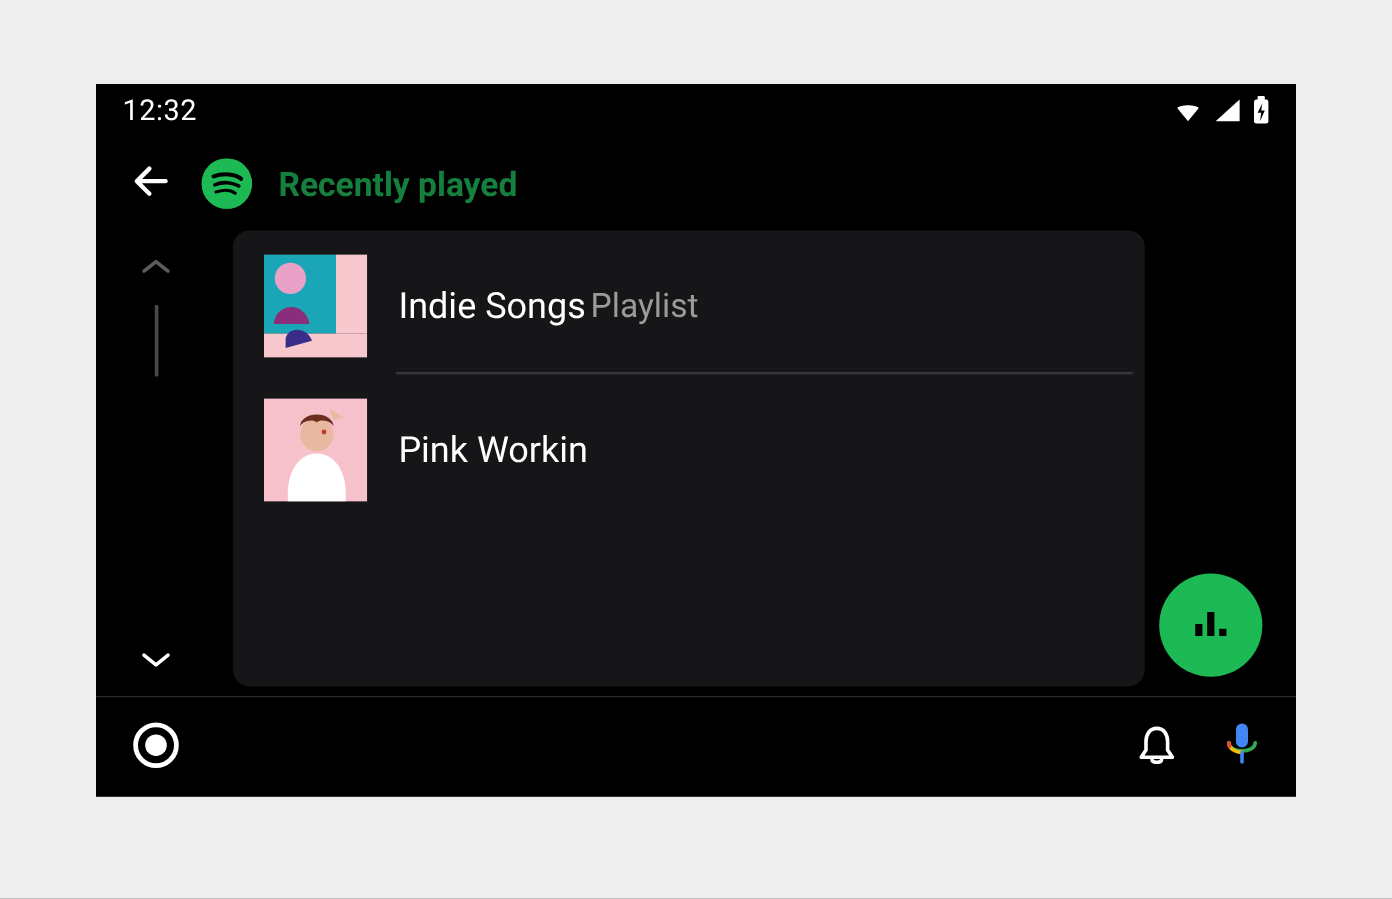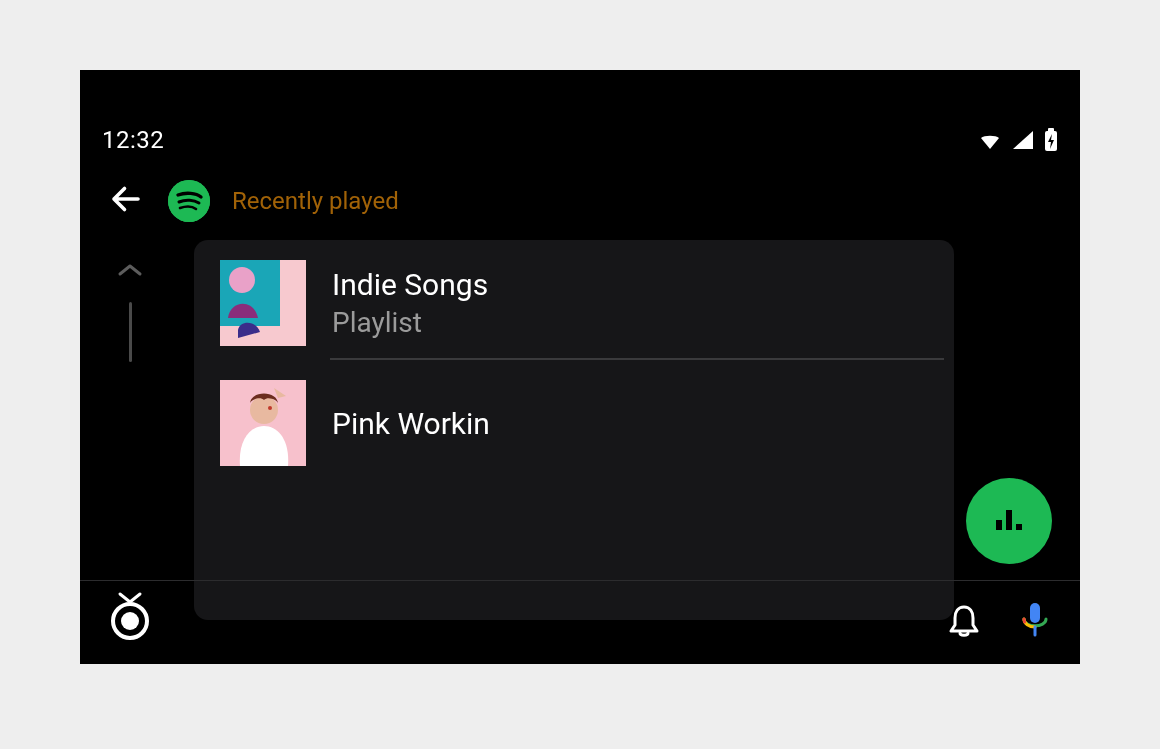--- a/index.html
+++ b/index.html
@@ -22,42 +22,41 @@
   }
 
   
   .status-bar {
     height: 44px;
     display: flex;
     align-items: center;
     justify-content: space-between;
     padding: 0 22px;
     color: #fff;
-    margin-top: 48px;
   }
   .status-bar .clock { font-size: 24px; font-weight: 400; letter-spacing: .5px; }
   .status-icons { display: flex; align-items: center; gap: 10px; }
   .status-icons svg { display: block; }
 
   
   .app-header {
     height: 78px;
     display: flex;
     align-items: center;
     gap: 22px;
     padding-left: 26px;
     color: #fff;
   }
   .back-btn { width: 40px; height: 40px; display:flex; align-items:center; justify-content:center; cursor:pointer; }
   .spotify-logo {
     width: 42px; height: 42px; border-radius: 50%;
     background: #1db954;
     display:flex; align-items:center; justify-content:center;
   }
-  .app-header .title { font-size: 24px; font-weight: 400; color:#a16207; }
+  .app-header .title { font-size: 28px; font-weight: 700; color:#15803d; }
 
   
   .content {
     position: relative;
     height: 388px;
     display: flex;
   }
 
   .scroll-col {
     width: 100px;
@@ -94,21 +93,21 @@
   .row-divider {
     height:1px; background:#3a3a3c;
     margin-left: 136px; margin-right: 10px;
   }
 
   .cover {
     width: 86px; height: 86px; flex: 0 0 86px;
     background: #333; display:block;
   }
 
-  .row-text { display:flex; flex-direction:column; gap:4px; }
+  .row-text { display:flex; flex-direction:row; gap:4px; }
   .row-title { color:#fff; font-size: 30px; font-weight:400; }
   .row-sub   { color:#9b9b9b; font-size: 28px; font-weight:400; }
 
   
   .cover svg { width:100%; height:100%; display:block; }
 
   
   .fab {
     position: absolute;
     right: 28px;

